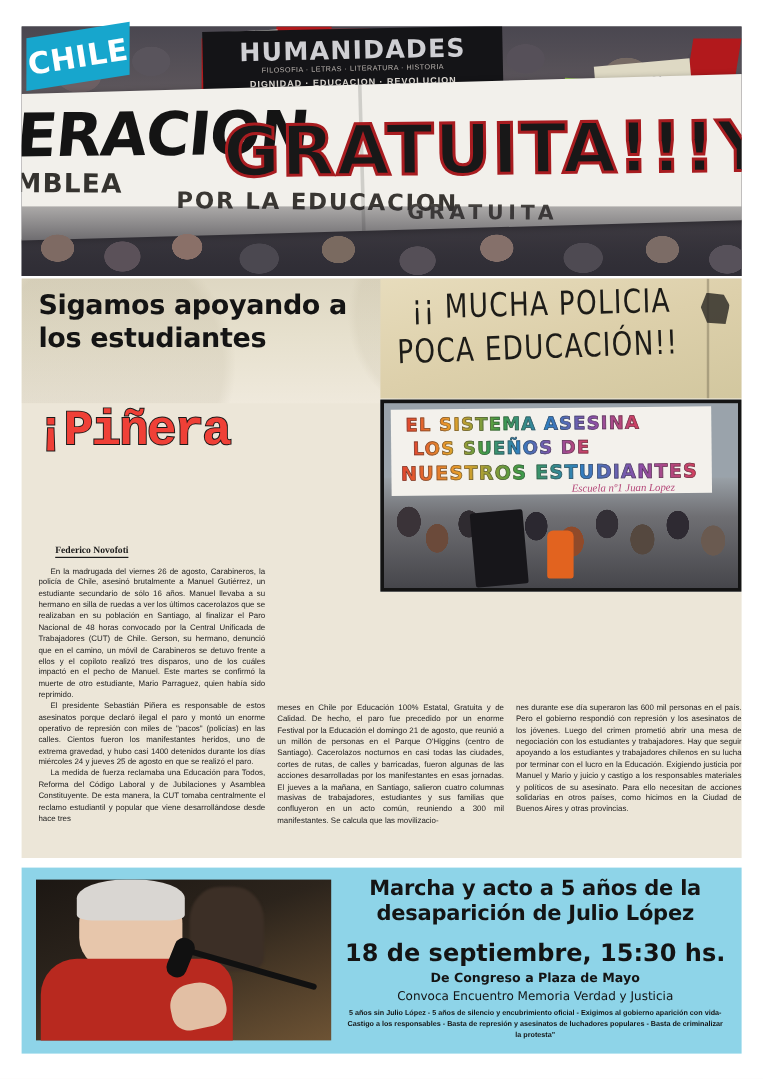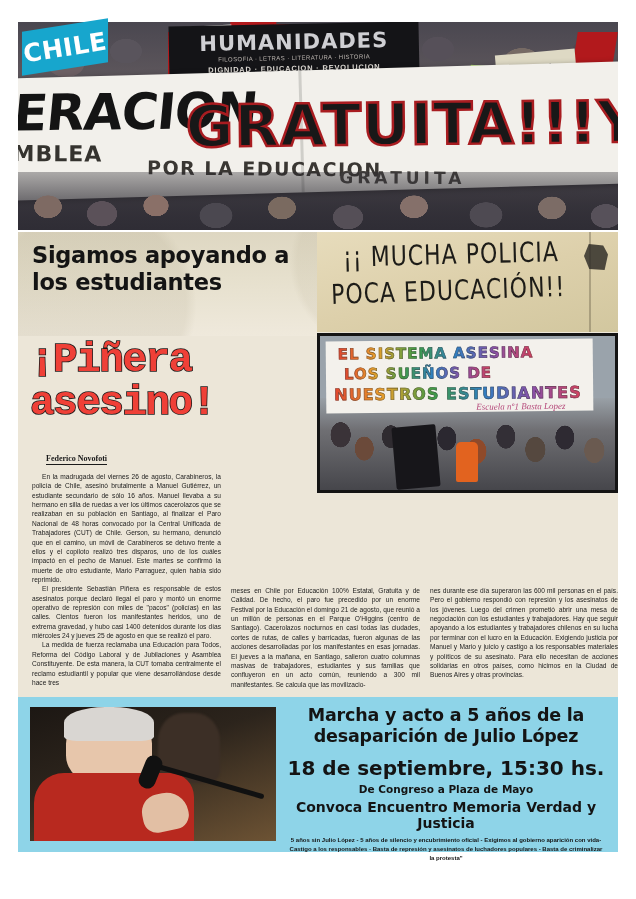--- a/index.html
+++ b/index.html
@@ -339,21 +339,21 @@
     text-align: justify;
   }
   .col p { text-indent: 10px; margin: 0; }
   .col1 { left: 2px;   top: 0px;   width: 189px; }
   .col2 { left: 201px; top: 114px; width: 189px; }
   .col3 { left: 400px; top: 114px; width: 188px; }
 
   
   .promo {
     position: absolute;
-    left: 18px; top: 697px;
+    left: 18px; top: 723px;
     width: 600px; height: 155px;
     background: #8ed4e8;
   }
   .promo-photo {
     position: absolute;
     left: 12px; top: 10px;
     width: 246px; height: 134px;
     background: linear-gradient(160deg,#1c1713 0%, #2c241c 40%, #6d5334 100%);
     overflow: hidden;
   }
@@ -405,21 +405,21 @@
     font-weight: bold; font-size: 20px;
   }
   .promo-route {
     margin-top: 3px;
     font-family:"DejaVu Sans", sans-serif;
     font-weight: bold; font-size: 10.5px; text-align: center;
   }
   .promo-org {
     margin-top: 4px;
     font-family:"DejaVu Sans", sans-serif;
-    font-weight: bold; font-size: 14px;
+    font-weight: normal; font-size: 10px;
   }
   .promo-fine {
     margin-top: 5px;
     font-family:"Liberation Sans", sans-serif;
     font-weight: bold; font-size: 6px; line-height: 1.55;
     padding: 0 4px;
   }
 </style>
 </head>
 <body>
@@ -463,37 +463,36 @@
     <span>CHILE</span>
   </div>
 
   <div class="article">
     <div class="art-head-bg"></div>
 
     <div class="headline">Sigamos apoyando a los estudiantes</div>
 
     <div class="kicker">
       <span>¡Piñera</span>
-      <span class="l2">asesino!</span>
     </div>
 
     <div class="graffiti">
       <div class="wall-crack"></div>
       <div class="g1">¡¡ MUCHA POLICIA</div>
       <div class="g2">POCA EDUCACIÓN!!</div>
       <div class="stamp"></div>
     </div>
 
     <div class="march-photo">
       <div class="mp-crowd"></div>
       <div class="mp-banner">
         <div class="bl b1">EL SISTEMA ASESINA</div>
         <div class="bl b2">LOS SUEÑOS DE</div>
         <div class="bl b3">NUESTROS ESTUDIANTES</div>
-        <div class="sig">Escuela nº1 Basta Lopez</div>
+        <div class="sig">Escuela nº1 Juan Lopez</div>
       </div>
       <div class="mp-speaker"></div>
       <div class="mp-kid"></div>
     </div>
 
     <div class="byline">Federico Novofoti</div>
 
     <div class="cols">
       <div class="col col1">
         <p>En la madrugada del viernes 26 de agosto, Carabineros, la policía de Chile, asesinó brutalmente a Manuel Gutiérrez, un estudiante secundario de sólo 16 años. Manuel llevaba a su hermano en silla de ruedas a ver los últimos cacerolazos que se realizaban en su población en Santiago, al finalizar el Paro Nacional de 48 horas convocado por la Central Unificada de Trabajadores (CUT) de Chile. Gerson, su hermano, denunció que en el camino, un móvil de Carabineros se detuvo frente a ellos y el copiloto realizó tres disparos, uno de los cuáles impactó en el pecho de Manuel. Este martes se confirmó la muerte de otro estudiante, Mario Parraguez, quien había sido reprimido.</p>

